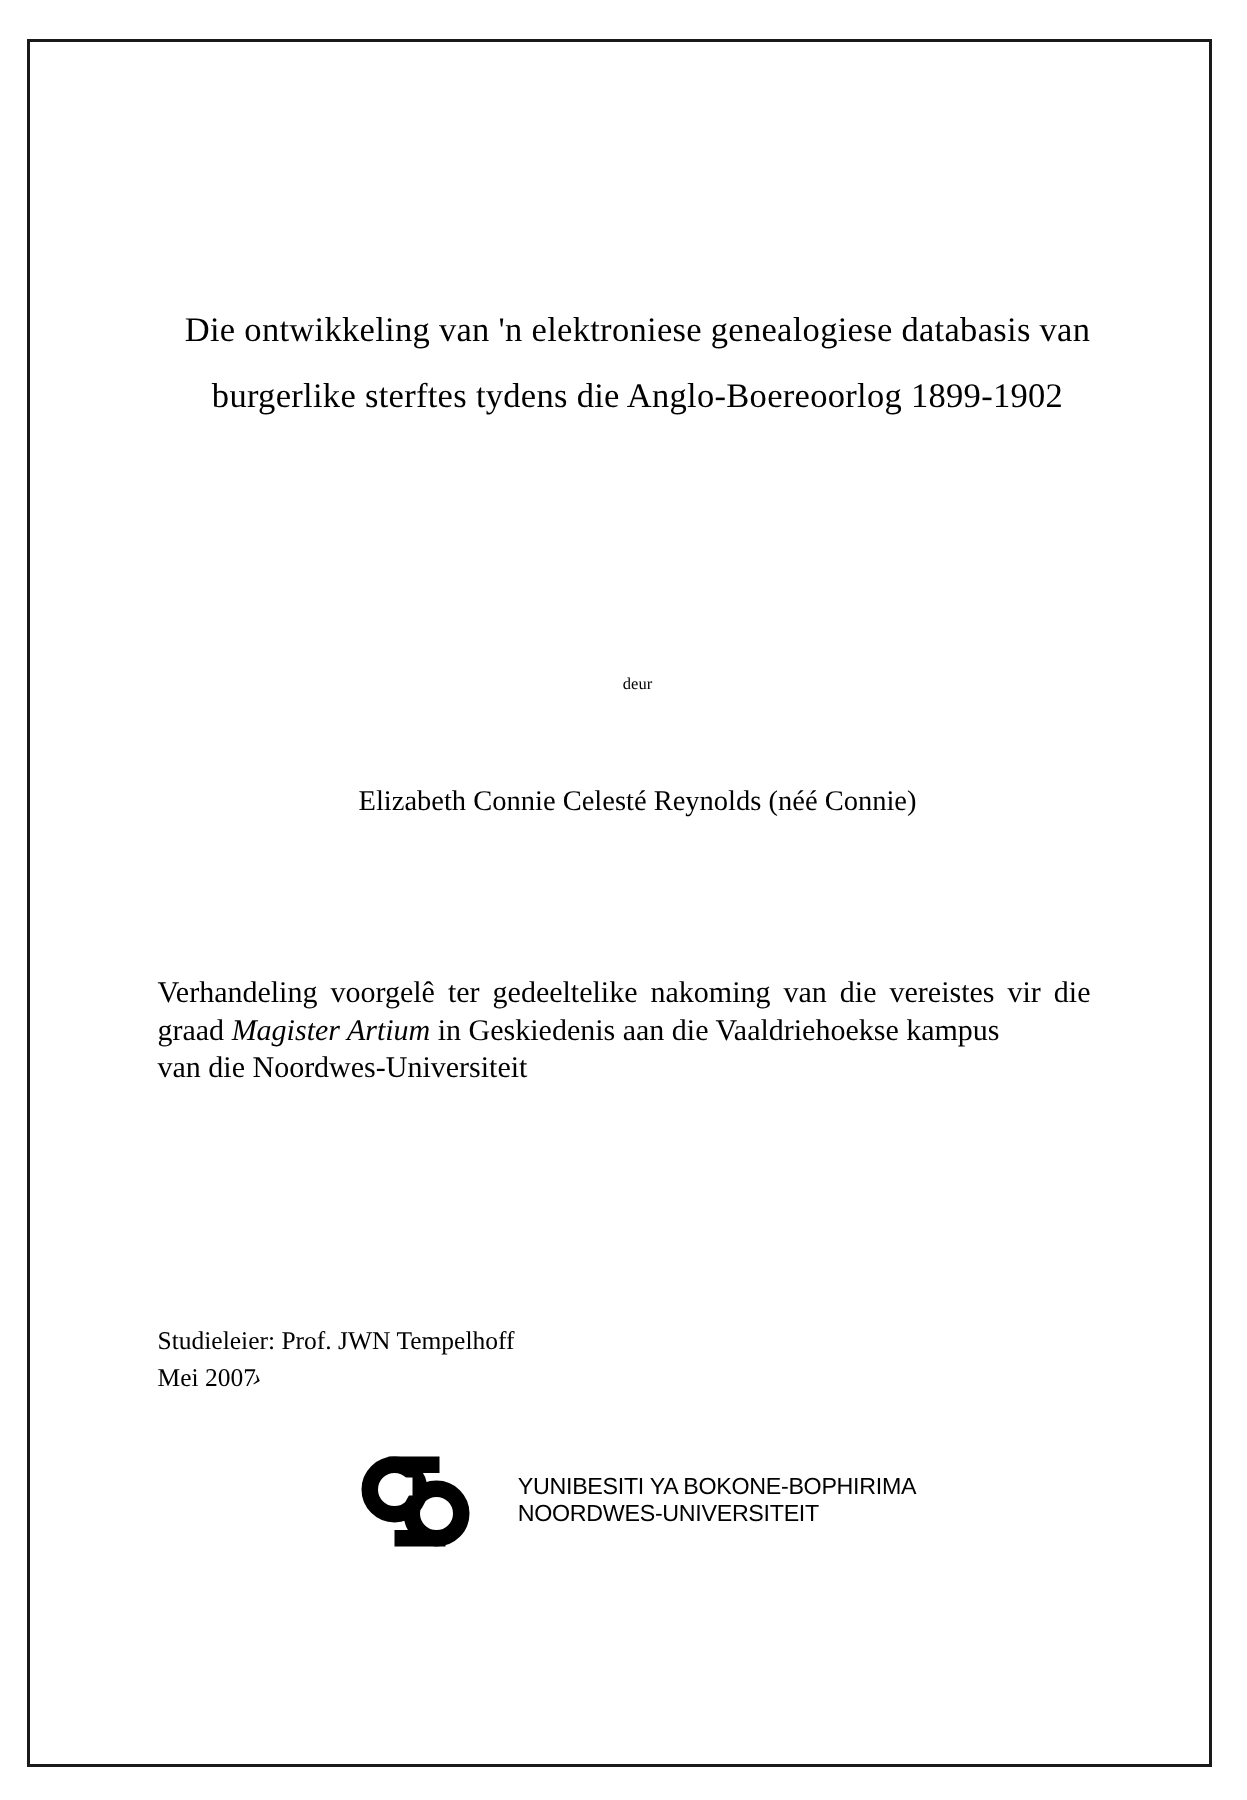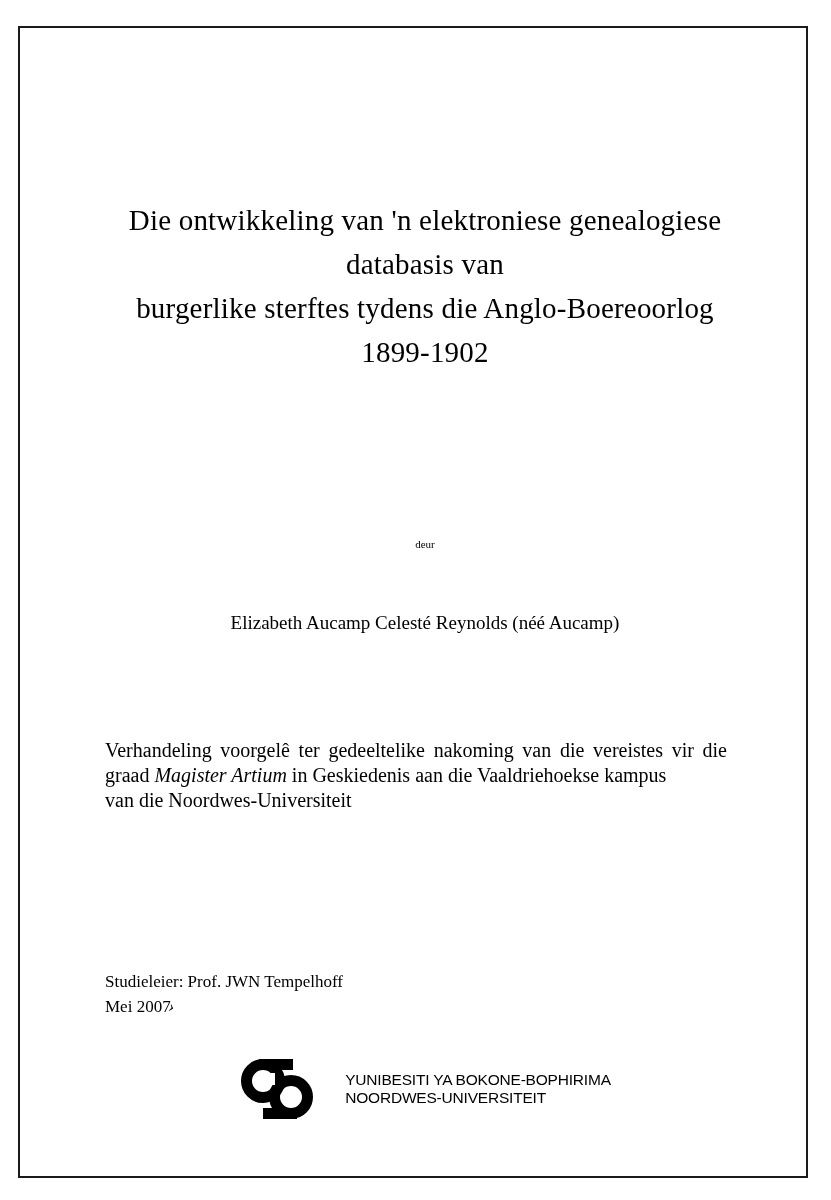--- a/index.html
+++ b/index.html
@@ -32,21 +32,21 @@
     background: #ffffff;
   }
   .content {
     position: absolute;
     left: 85px;
     top: 170px;
     width: 640px;
   }
   .title {
     text-align: center;
-    font-size: 29px;
+    font-size: 23px;
     line-height: 44px;
     letter-spacing: 0.2px;
     margin: 0;
     font-weight: normal;
   }
   .title .line2 {
     display: block;
   }
   .deur {
     text-align: center;
@@ -158,21 +158,21 @@
   <div class="scan-frame">
     <div class="content">
 
       <h1 class="title">
         <span class="line1">Die ontwikkeling van 'n elektroniese genealogiese databasis van</span>
         <span class="line2">burgerlike sterftes tydens die Anglo-Boereoorlog 1899-1902</span>
       </h1>
 
       <div class="deur">deur</div>
 
-      <div class="author">Elizabeth Aucamp Celesté Reynolds (néé Aucamp)</div>
+      <div class="author">Elizabeth Connie Celesté Reynolds (néé Connie)</div>
 
       <div class="blurb">
         <span>Verhandeling voorgelê ter gedeeltelike nakoming van die vereistes vir die graad </span><em>Magister Artium</em><span> in Geskiedenis aan die Vaaldriehoekse kampus</span>
         <div class="lastline">van die Noordwes-Universiteit</div>
       </div>
 
       <div class="supervisor">Studieleier: Prof. JWN Tempelhoff</div>
       <div class="date"><span>Mei 2007</span><span class="stray-mark">›</span></div>
 
       <div class="logo-row">

